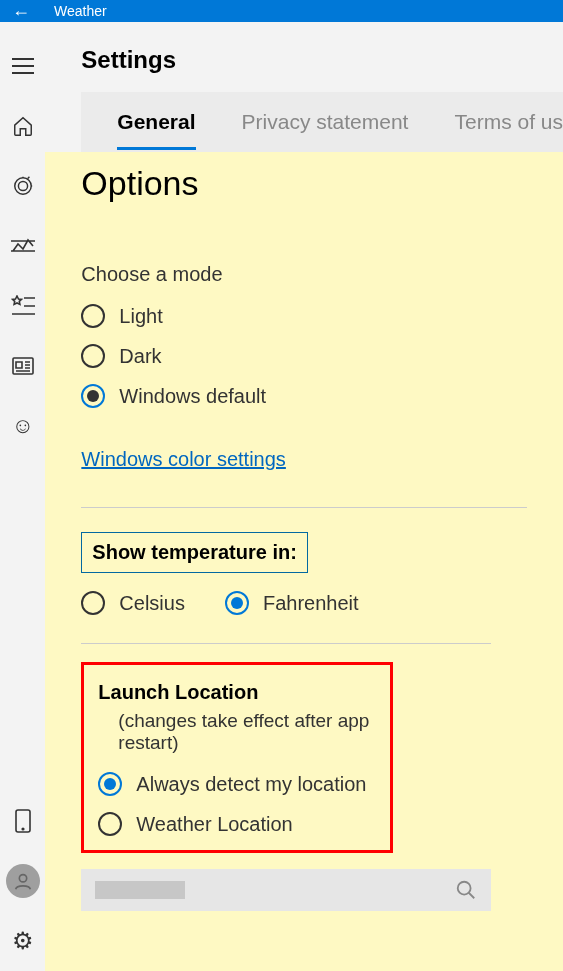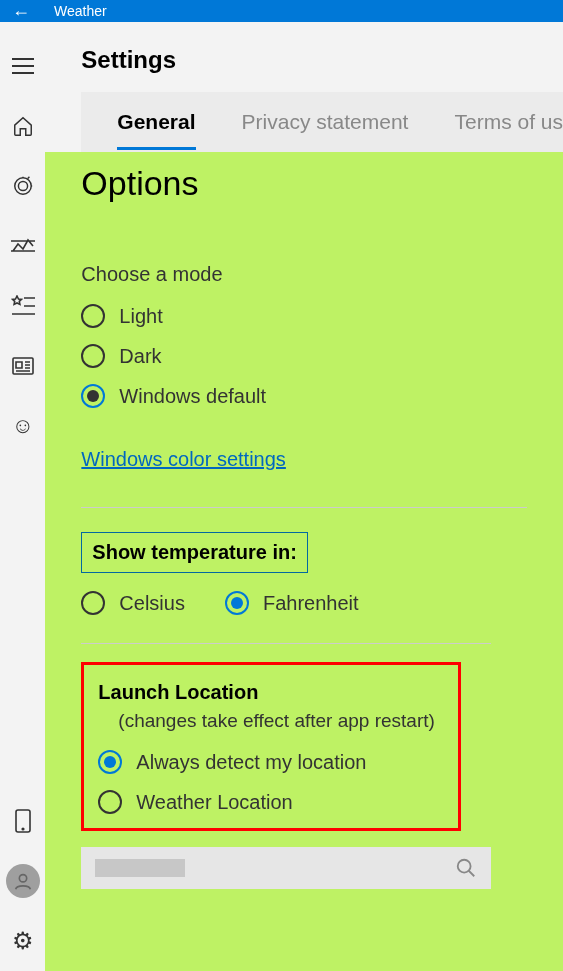--- a/index.html
+++ b/index.html
@@ -5,21 +5,21 @@
   * { box-sizing: border-box; margin: 0; padding: 0; }
   html, body { width: 563px; height: 971px; font-family: "Segoe UI", Arial, sans-serif; background: #fff; overflow: hidden; }
   .titlebar { height: 22px; background: #0078d7; color: #fff; display: flex; align-items: center; padding-left: 12px; gap: 24px; font-size: 14px; }
   .titlebar .back { font-size: 18px; line-height: 1; margin-top: -2px; }
   .main { display: flex; height: calc(100% - 22px); }
   .sidebar { width: 56px; background: #f3f3f3; display: flex; flex-direction: column; align-items: center; padding-top: 14px; }
   .sidebar .sb-item { height: 60px; display: flex; align-items: center; justify-content: center; width: 100%; cursor: pointer; }
   .sidebar .spacer { flex: 1; }
   .sidebar svg, .sidebar .glyph { color: #333; }
   .sidebar .glyph { font-size: 22px; }
-  .content { flex: 1; background: #bef264; display: flex; flex-direction: column; }
+  .content { flex: 1; background: #fef9c3; display: flex; flex-direction: column; }
   .header { background: #f3f3f3; padding: 24px 0 0 36px; }
   .header h1 { font-size: 24px; font-weight: 700; color: #000; }
   .tabs { background: #ebebeb; margin-top: 18px; display: flex; padding-left: 36px; gap: 46px; height: 60px; align-items: center; }
   .tab { color: #888; font-size: 21px; position: relative; cursor: pointer; white-space: nowrap; }
   .tab.active { color: #000; font-weight: 600; }
   .tab.active::after { content: ""; position: absolute; left: 0; right: 0; bottom: -16px; height: 3px; background: #0078d7; }
   .page { padding: 12px 36px; flex: 1; overflow: hidden; }
   .page h2 { font-size: 34px; font-weight: 400; color: #000; margin-bottom: 60px; }
   .section-title { font-size: 20px; color: #333; margin-bottom: 18px; }
   .section-title.bold { font-weight: 700; color: #000; }
@@ -28,21 +28,21 @@
   .radio-circle.selected { border-color: #0078d7; }
   .radio-circle.selected::after { content: ""; position: absolute; left: 50%; top: 50%; width: 12px; height: 12px; background: #333; border-radius: 50%; transform: translate(-50%, -50%); }
   .radio-circle.selected.blue::after { background: #0078d7; }
   .radio-label { font-size: 20px; color: #333; }
   .link { color: #0067c0; text-decoration: underline; font-size: 20px; cursor: pointer; display: inline-block; margin-top: 24px; }
   .divider { height: 1px; background: #ccc; margin: 36px 0 24px; }
   .highlight { border: 1px solid #0369a1; padding: 8px 10px; display: inline-block; }
   .temp-section { margin-top: 0; }
   .temp-row { display: flex; gap: 40px; margin-top: 18px; }
   .temp-row .radio-row { margin-bottom: 0; }
-  .launch-box { border: 3px solid #ff0000; padding: 16px 14px 10px; margin-top: 18px; width: 380px; }
+  .launch-box { border: 3px solid #ff0000; padding: 16px 14px 10px; margin-top: 18px; width: 312px; }
   .launch-title { font-size: 20px; font-weight: 700; color: #000; margin-bottom: 6px; }
   .launch-sub { font-size: 19px; color: #333; margin-bottom: 18px; margin-left: 20px; }
   .searchbox { background: #e6e6e6; height: 42px; margin-top: 16px; display: flex; align-items: center; justify-content: space-between; padding: 0 14px; width: 410px; }
   .search-placeholder { width: 90px; height: 18px; background: #c7c7c7; }
   .avatar { width: 34px; height: 34px; background: #9f9f9f; border-radius: 50%; position: relative; display:flex; align-items:center; justify-content:center;}
 </style>
 </head>
 <body>
 
 <div class="titlebar">

